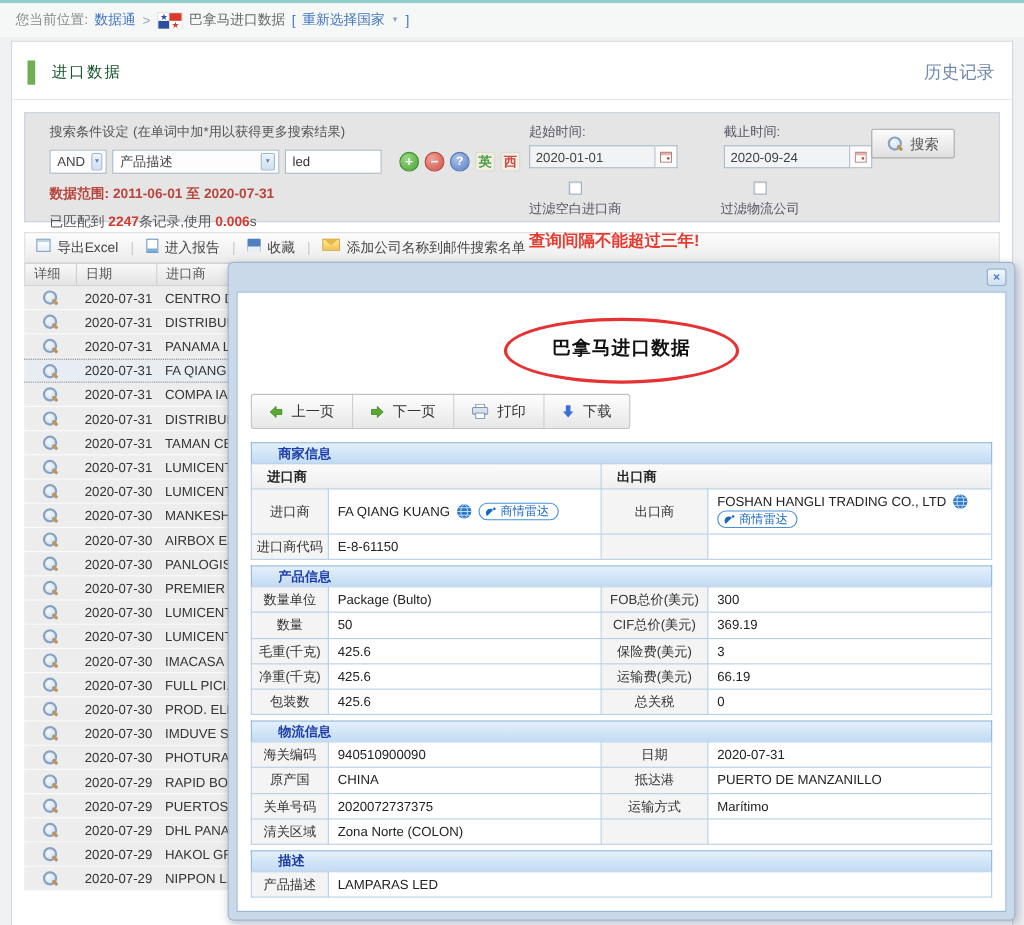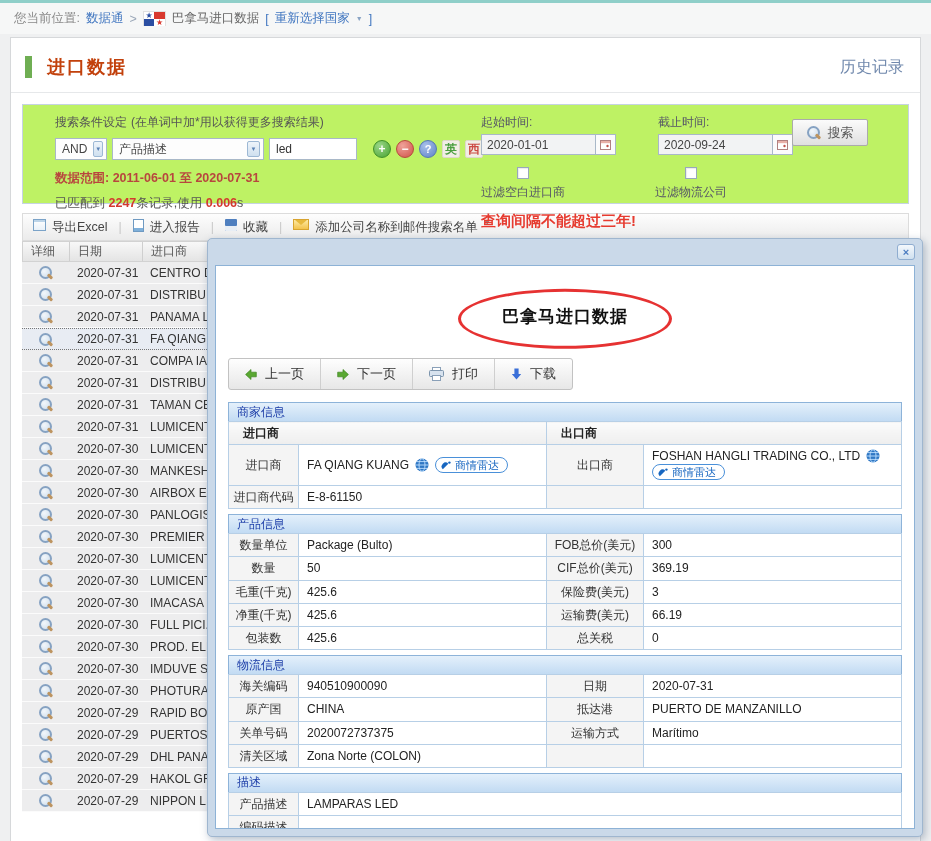--- a/index.html
+++ b/index.html
@@ -14,24 +14,24 @@
   .flag .q1{background:#fff;color:#2b4ea2;font-size:8px;line-height:7px;text-align:center}
   .flag .q2{background:#d8382e;}
   .flag .q3{background:#2b4ea2;}
   .flag .q4{background:#fff;color:#d8382e;font-size:8px;line-height:7px;text-align:center}
   .caret-sm { font-size:7px; color:#8aa4c4; }
 
   .panel { position:absolute; top:37px; left:10px; width:911px; bottom:0; background:#fff; border:1px solid #d6d8da; border-bottom:none; }
 
   .sec-head { display:flex; align-items:center; padding:17px 16px 13px 14px; border-bottom:1px solid #e6e8ea; }
   .green-bar { width:7px; height:22px; background:#6fae53; margin-right:15px; }
-  .sec-title { color:#c2410c; font-size:18px; font-weight:bold; letter-spacing:2px; }
+  .sec-title { color:#14532d; font-size:14px; font-weight:normal; letter-spacing:2px; }
   .history { margin-left:auto; color:#7189ad; font-size:16px; cursor:pointer; }
 
-  .search-panel { margin:11px 11px 9px; background:#bef264; border:1px solid #c6d3e2; position:relative; height:100px; padding:9px 0 0 32px; font-size:12px; color:#555; }
+  .search-panel { margin:11px 11px 9px; background:#e5e5e5; border:1px solid #c6d3e2; position:relative; height:100px; padding:9px 0 0 22px; font-size:12px; color:#555; }
   .sp-line { display:flex; align-items:center; gap:4px; }
   .ctl { display:inline-flex; align-items:center; background:#fdfdfd; border:1px solid #a9b8c8; height:22px; font-size:12px; color:#444; }
   .select { justify-content:space-between; padding:0 3px 0 6px; gap:6px; }
   .sel-arrow { width:13px; height:16px; background:linear-gradient(#eef4fa,#cfe0ef); border:1px solid #9db8d4; border-radius:2px; display:flex; align-items:center; justify-content:center; font-size:6px; color:#5b82b5; }
   .txt-input { border:1px solid #a9b8c8; height:22px; width:88px; padding:0 6px; font-size:12px; color:#333; font-family:inherit; background:#fff; }
   .round-btn { width:18px; height:18px; border-radius:50%; color:#fff; font-size:12px; font-weight:bold; display:inline-flex; align-items:center; justify-content:center; line-height:1; }
   .plus { background:radial-gradient(circle at 35% 30%, #9ad788, #48a231); border:1px solid #3f9029; }
   .minus{ background:radial-gradient(circle at 35% 30%, #f0a29a, #cf5347); border:1px solid #b8473d; }
   .help { background:radial-gradient(circle at 35% 30%, #a9c1ea, #5d82c6); border:1px solid #5577b5; font-size:11px; }
   .lang { width:18px; height:18px; background:#f1eee5; border:1px solid #ded9c9; display:inline-flex; align-items:center; justify-content:center; font-size:12px; font-weight:bold; border-radius:2px; }
@@ -84,21 +84,21 @@
   .modal-close { position:absolute; top:5px; right:7px; width:18px; height:16px; background:linear-gradient(#f4f8fc,#cfe0ef); border:1px solid #8fadd0; border-radius:3px; color:#4a7cc0; font-size:11px; font-weight:bold; display:flex; align-items:center; justify-content:center; cursor:pointer; line-height:1; }
   .modal-body { position:absolute; left:7px; right:7px; top:26px; bottom:7px; background:#fff; border:1px solid #8db2d6; overflow:hidden; }
   .m-title-wrap { position:relative; text-align:center; margin-top:39px; height:30px; }
   .m-title { font-size:17px; font-weight:bold; color:#111; display:inline-block; position:relative; z-index:1; letter-spacing:1px; }
   .red-ellipse { position:absolute; left:50%; top:50%; transform:translate(-50%,-52%); width:214px; height:60px; border:3px solid #e63232; border-radius:50%; }
   .m-toolbar { display:inline-flex; margin:23px 0 0 12px; border:1px solid #c2c2c2; border-radius:3px; overflow:hidden; background:linear-gradient(#fefefe,#e7e7e7); }
   .m-tb-btn { display:flex; align-items:center; gap:8px; padding:6px 16px; border-right:1px solid #cfcfcf; font-size:13px; color:#333; cursor:pointer; }
   .m-tb-btn:last-child { border-right:none; }
 
   .m-sections { margin:12px 12px 0; }
-  .s-head { height:19px; background:linear-gradient(#e4f0fb,#c2dbf3); border:1px solid #8db3d9; border-bottom:none; display:flex; align-items:center; padding-left:8px; font-size:12px; font-weight:normal; color:#1d3ea8; }
+  .s-head { height:19px; background:linear-gradient(#e4f0fb,#c2dbf3); border:1px solid #8db3d9; border-bottom:none; display:flex; align-items:center; padding-left:24px; font-size:12px; font-weight:bold; color:#1d3ea8; }
   .s-table { width:100%; border-collapse:collapse; table-layout:fixed; font-size:12px; color:#222; margin-bottom:5px; }
   .s-table td { border:1px solid #b7cfe6; padding:3px 8px; background:#fff; vertical-align:middle; line-height:1.35; }
   td.lbl { background:#f4f4f4; text-align:center; color:#333; padding:3px 4px; }
   td.subhead { font-weight:bold; background:linear-gradient(#fbfbfb,#eeeeee); padding-left:14px; }
   .vflex { display:inline-flex; align-items:center; gap:6px; flex-wrap:wrap; }
   .radar-pill { display:inline-flex; align-items:center; gap:3px; border:1px solid #4a90d9; border-radius:9px; padding:0 8px 0 5px; color:#1766c0; font-size:11px; height:16px; cursor:pointer; background:#fff; }
 
   .arr-svg { display:block; }
 </style>
 </head>
@@ -649,22 +649,18 @@
             <col style="width:70px">
             <col>
           </colgroup>
         <tbody>
 
             <tr>
               <td class="lbl">产品描述</td>
               <td>LAMPARAS LED</td>
             </tr>
 
-            <tr>
-              <td class="lbl">编码描述</td>
-              <td></td>
-            </tr>
           </tbody>
       </table>
 
     </div>
   </div>
 </div>
 
 </body></html>

